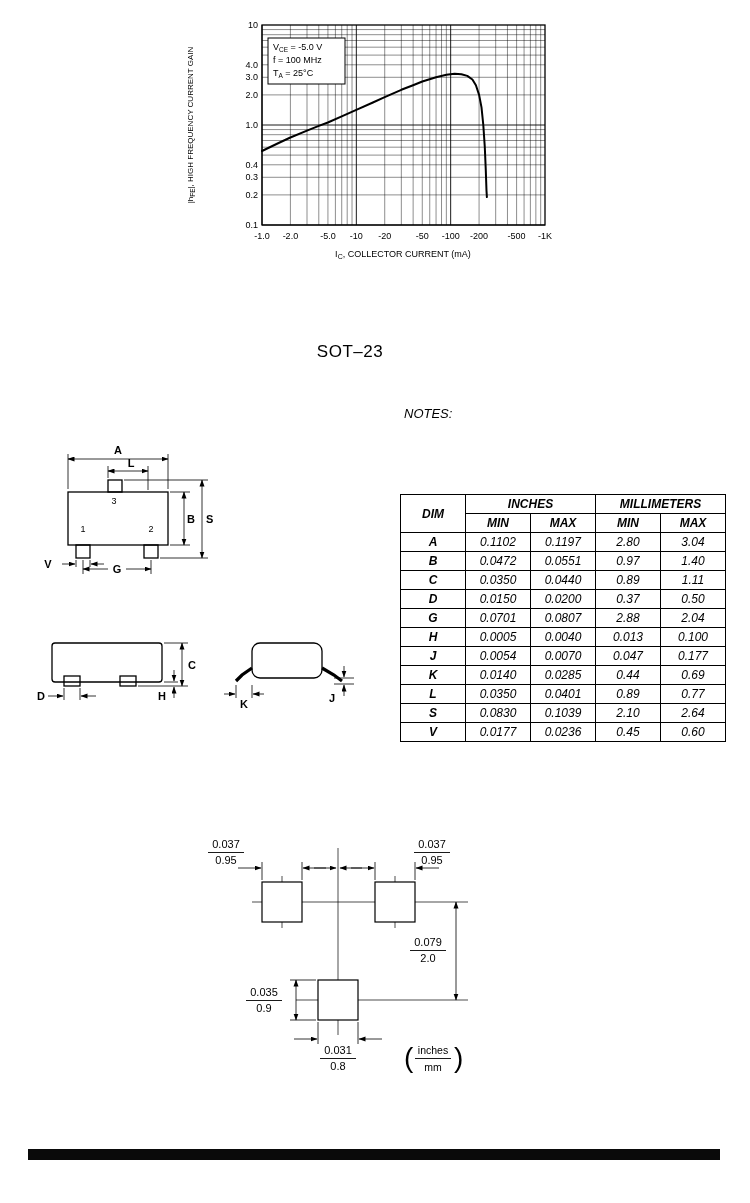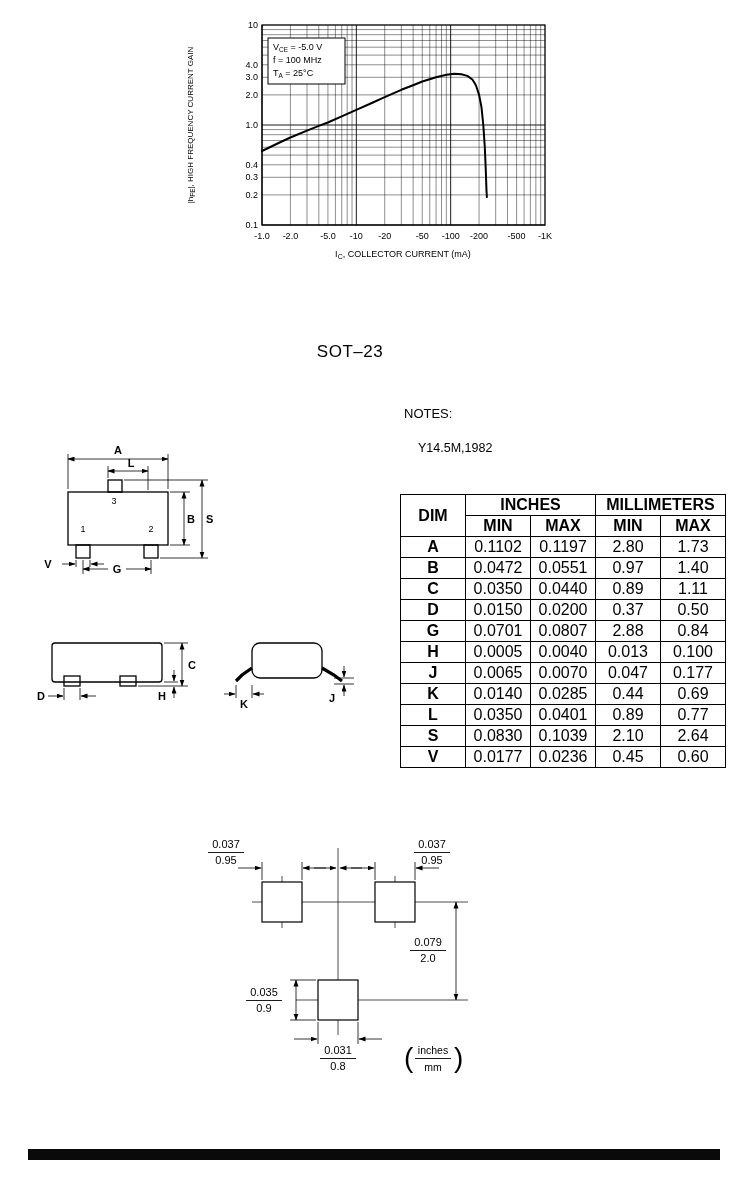--- a/index.html
+++ b/index.html
@@ -16,23 +16,23 @@
   .dimletter{font-size:11px;font-weight:bold;}
   .pinnum{font-size:9px;}
   .frac{font-size:11px;}
   .legend-txt{font-size:10.5px;}
   .paren{font-size:28px;font-weight:400;}
   .fig-caption{left:180px;top:266px;width:420px;text-align:center;
                font-size:12px;font-weight:bold;}
   .sec-title{left:250px;top:334px;width:200px;text-align:center;
              font-size:17px;font-weight:normal;letter-spacing:.5px;margin-top:8px;}
   .notes{left:404px;top:404px;width:330px;font-size:12.5px;line-height:20px;}
-  .notes .hd{font-size:13px;margin-bottom:14px;}
+  .notes .hd{font-size:13px;margin-bottom:4px;font-style:italic;}
   .notes .cont{padding-left:14px;}
-  table.dims{border-collapse:collapse;font-size:16px;}
+  table.dims{border-collapse:collapse;font-size:12px;font-style:italic;}
   table.dims th,table.dims td{border:1.2px solid #000;padding:1px 3px;text-align:center;height:16px;}
   table.dims th{font-weight:bold;}
   table.dims td.dim-col{font-weight:bold;width:40px;}
   table.dims td,table.dims th{min-width:58px;}
   table.dims th.dimhead{min-width:40px;width:40px;}
   .footer-bar{left:28px;top:1149px;width:692px;height:11px;background:#0a0a0a;}
 </style>
 </head>
 <body>
 
@@ -131,21 +131,20 @@
     <text class="ylabel" transform="translate(13,111) rotate(-90)" text-anchor="middle"><tspan>|h</tspan><tspan class="sub" dy="2">FE</tspan><tspan dy="-2">|, HIGH FREQUENCY CURRENT GAIN</tspan></text>
 
     <text class="axis-label" x="223" y="243" text-anchor="middle"><tspan>I</tspan><tspan class="subx" dy="2">C</tspan><tspan dy="-2">, COLLECTOR CURRENT (mA)</tspan></text>
   </svg>
 
 
   <div class="abs sec-title">SOT–23</div>
 
   <div class="abs notes">
     <div class="hd">NOTES:</div>
-    <div class="cont">Y14.5M,1982</div>
   </div>
 
   <table class="dims abs" style="left:400px;top:494px">
     <thead>
       <tr>
         <th rowspan="2" class="dimhead">DIM</th>
         <th colspan="2">INCHES</th>
         <th colspan="2">MILLIMETERS</th>
       </tr>
       <tr>
@@ -154,21 +153,21 @@
         <th>MIN</th>
         <th>MAX</th>
       </tr>
     </thead>
     <tbody>
         <tr>
           <td class="dim-col">A</td>
           <td>0.1102</td>
           <td>0.1197</td>
           <td>2.80</td>
-          <td>1.73</td>
+          <td>3.04</td>
         </tr>
         <tr>
           <td class="dim-col">B</td>
           <td>0.0472</td>
           <td>0.0551</td>
           <td>0.97</td>
           <td>1.40</td>
         </tr>
         <tr>
           <td class="dim-col">C</td>
@@ -182,32 +181,32 @@
           <td>0.0150</td>
           <td>0.0200</td>
           <td>0.37</td>
           <td>0.50</td>
         </tr>
         <tr>
           <td class="dim-col">G</td>
           <td>0.0701</td>
           <td>0.0807</td>
           <td>2.88</td>
-          <td>0.84</td>
+          <td>2.04</td>
         </tr>
         <tr>
           <td class="dim-col">H</td>
           <td>0.0005</td>
           <td>0.0040</td>
           <td>0.013</td>
           <td>0.100</td>
         </tr>
         <tr>
           <td class="dim-col">J</td>
-          <td>0.0065</td>
+          <td>0.0054</td>
           <td>0.0070</td>
           <td>0.047</td>
           <td>0.177</td>
         </tr>
         <tr>
           <td class="dim-col">K</td>
           <td>0.0140</td>
           <td>0.0285</td>
           <td>0.44</td>
           <td>0.69</td>

